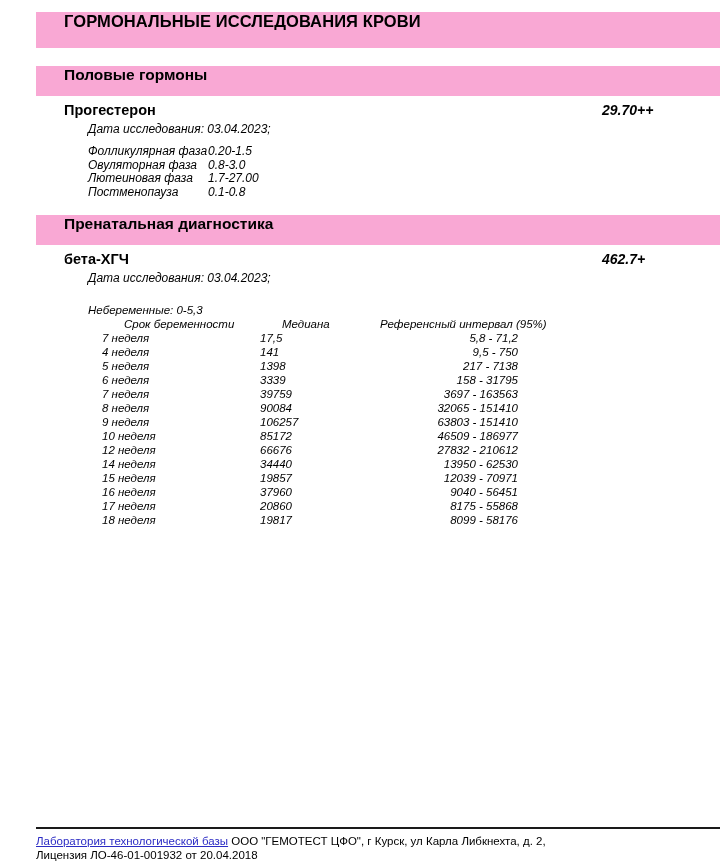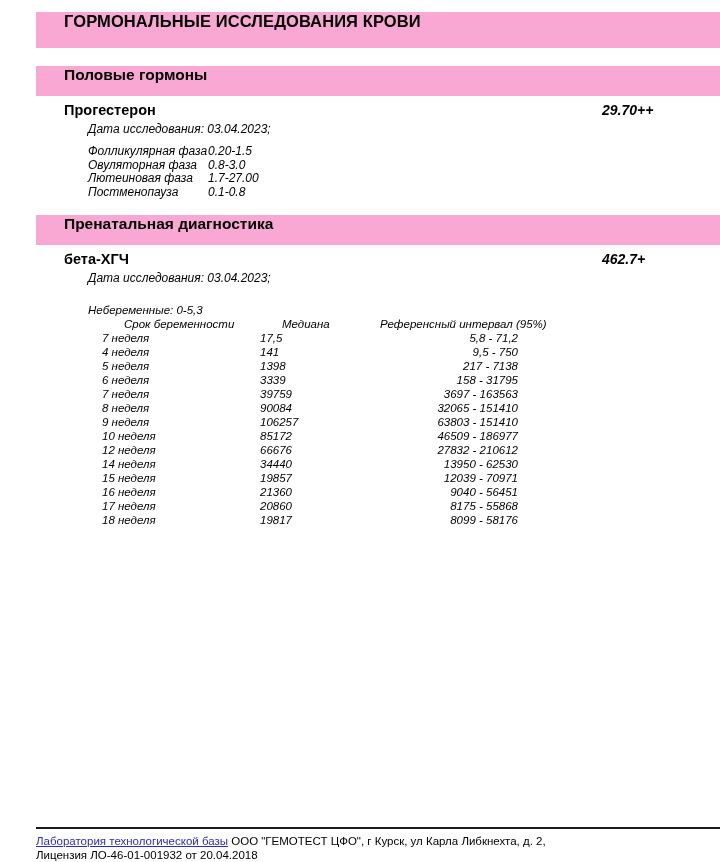--- a/index.html
+++ b/index.html
@@ -255,21 +255,21 @@
       <span class="c-med">34440</span>
       <span class="c-ref">13950 - 62530</span>
     </div>
     <div class="hrow hdata">
       <span class="c-week">15 неделя</span>
       <span class="c-med">19857</span>
       <span class="c-ref">12039 - 70971</span>
     </div>
     <div class="hrow hdata">
       <span class="c-week">16 неделя</span>
-      <span class="c-med">21360</span>
+      <span class="c-med">37960</span>
       <span class="c-ref">9040 - 56451</span>
     </div>
     <div class="hrow hdata">
       <span class="c-week">17 неделя</span>
       <span class="c-med">20860</span>
       <span class="c-ref">8175 - 55868</span>
     </div>
     <div class="hrow hdata">
       <span class="c-week">18 неделя</span>
       <span class="c-med">19817</span>

